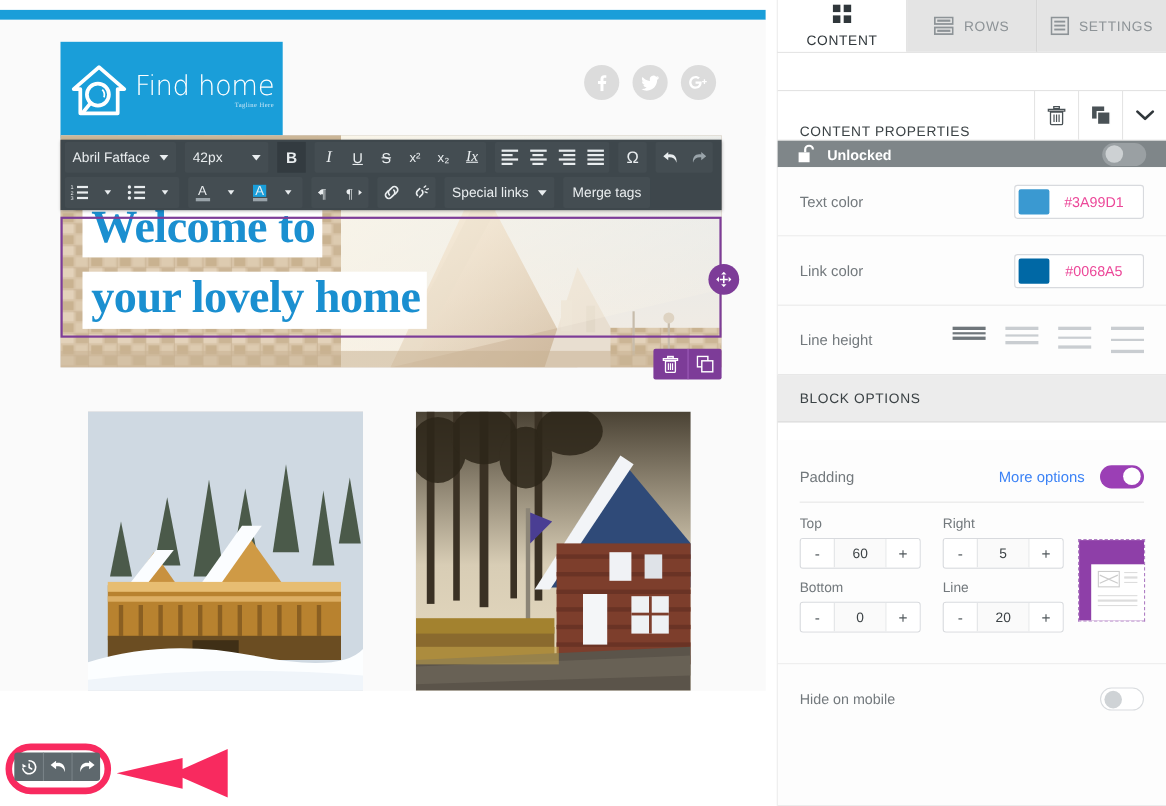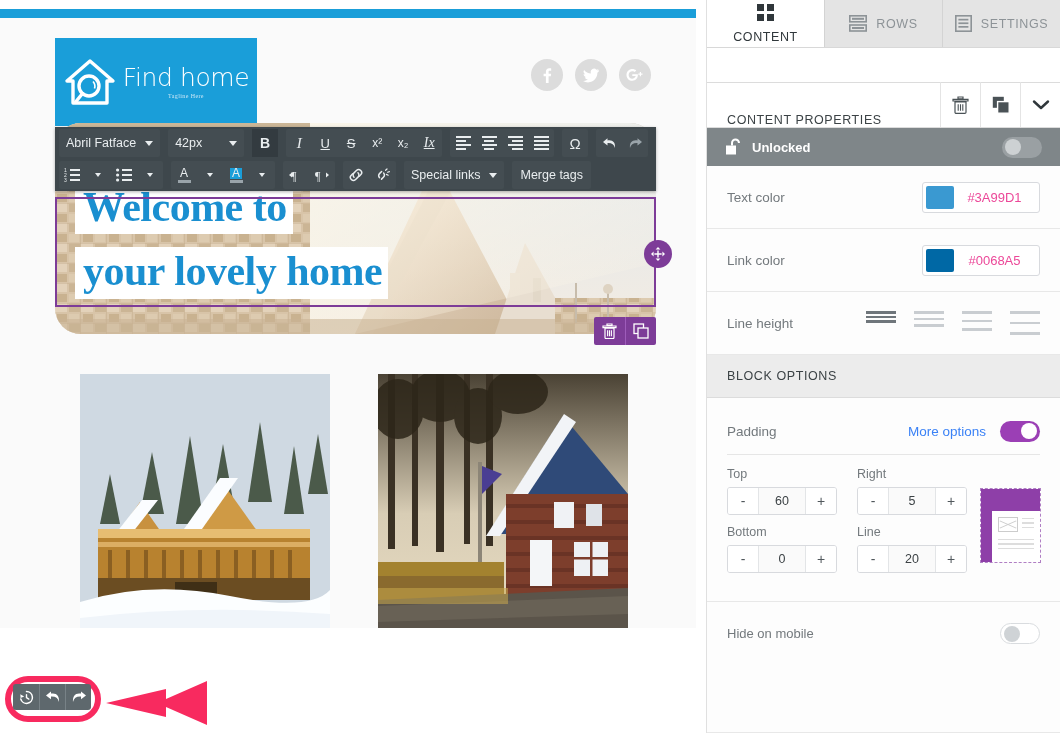--- a/index.html
+++ b/index.html
@@ -23,21 +23,21 @@
   .header-row {
     position: relative; width: 696px; height: 105px;
     background: #fafafa; padding: 12px 0 0 0;
   }
   .logo-box {
     position: absolute; left: 55px; top: 20px;
     width: 202px; height: 88px; background: #1a9ed9;
     display: flex; align-items: center; justify-content: center; gap: 6px;
   }
   .logo-mark { width: 54px; height: 50px; flex: none; }
-  .logo-text-wrap { display: flex; flex-direction: column; align-items: center; line-height: 1; }
+  .logo-text-wrap { display: flex; flex-direction: column; align-items: flex-end; line-height: 1; }
   .logo-name {
     color: #fff; font-size: 25px; letter-spacing: -0.4px;
     font-family: "DejaVu Sans", sans-serif; font-weight: 300;
   }
   .logo-tag {
     color: #cbe7f6; font-size: 6px; letter-spacing: 0.4px; margin-top: 3px;
     font-family: "Liberation Serif", serif;
   }
   .social-row {
     position: absolute; right: 45px; top: 41px;
@@ -46,21 +46,21 @@
   .social-ic {
     width: 32px; height: 32px; border-radius: 50%;
     background: #dcdcdc; display: flex; align-items: center; justify-content: center;
     color: #fff;
   }
 
   
   .hero-wrap { position: relative; width: 696px; }
   .hero {
     position: relative; margin: 0 0 0 55px; width: 601px; height: 211px;
-    overflow: hidden; background: #cdbfae; border-radius: 26px;
+    overflow: hidden; background: #cdbfae;
   }
   .hero-photo { position: absolute; inset: 0; }
   .hero-text-layer {
     position: absolute; left: 0; top: 0; width: 100%; height: 100%;
     padding-top: 60px; padding-left: 20px; padding-right: 5px; padding-bottom: 0;
   }
   .hero-line {
     display: inline-block; background: #ffffff; color: #1a8fd0;
     font-family: "Liberation Serif", serif; font-weight: 700;
     font-size: 42px; line-height: 1.08; letter-spacing: -0.5px;
@@ -155,21 +155,21 @@
   .prop-head {
     height: 45px; display: flex; align-items: flex-end; background: #fff;
     border-bottom: 1px solid #dcdcdc;
   }
   .prop-head .ttl { flex: 1; padding-left: 20px; font-size: 12.5px; letter-spacing: .6px; color: #3b4245; }
   .prop-head .act {
     width: 40px; height: 45px; display: flex; align-items: center; justify-content: center;
     border-left: 1px solid #e4e4e4; color: #4a5256; cursor: pointer;
   }
   .lock-bar {
-    height: 38px; background: #7f8689; display: flex; align-items: center;
+    height: 24px; background: #7f8689; display: flex; align-items: center;
     padding: 0 18px 0 18px; gap: 10px;
   }
   .lock-bar .lb { color: #fff; font-size: 13px; font-weight: 700; flex: 1; }
 
   .row {
     min-height: 63px; display: flex; align-items: center; padding: 0 20px;
     border-bottom: 1px solid #e8e8e8; background: #fdfdfd;
   }
   .row .lbl { flex: 1; font-size: 13.5px; color: #73797d; }
   .color-field {
@@ -183,21 +183,21 @@
   .lh { width: 30px; display: flex; flex-direction: column; cursor: pointer; }
   .lh i { height: 2.5px; background: #c9cdd1; display: block; }
   .lh.on i { background: #6f767b; }
   .lh.g1 { gap: 2px; } .lh.g2 { gap: 4px; } .lh.g3 { gap: 6px; } .lh.g4 { gap: 8px; }
 
   .sect-head {
     height: 43px; background: #ececec; display: flex; align-items: center;
     padding-left: 20px; font-size: 12.5px; letter-spacing: .6px; color: #3b4245;
     border-bottom: 1px solid #dcdcdc;
   }
-  .pad-block { background: #fdfdfd; border-bottom: 1px solid #e8e8e8; padding: 16px 20px 18px 20px; }
+  .pad-block { background: #fdfdfd; border-bottom: 1px solid #e8e8e8; padding: 16px 20px 18px 20px; margin-top: 16px; }
   .pad-top-row { display: flex; align-items: center; height: 34px; }
   .pad-top-row .lbl { flex: 1; font-size: 13.5px; color: #73797d; }
   .pad-top-row .mo { font-size: 13.5px; color: #3b82f6; margin-right: 14px; }
   .toggle { width: 40px; height: 21px; border-radius: 11px; position: relative; cursor: pointer; }
   .toggle.on { background: #9b3fb5; }
   .toggle.off { background: #fff; border: 1px solid #d9dcdf; }
   .toggle .knob {
     position: absolute; top: 2.5px; width: 16px; height: 16px; border-radius: 50%; background: #fff;
   }
   .toggle.on .knob { right: 3px; }

